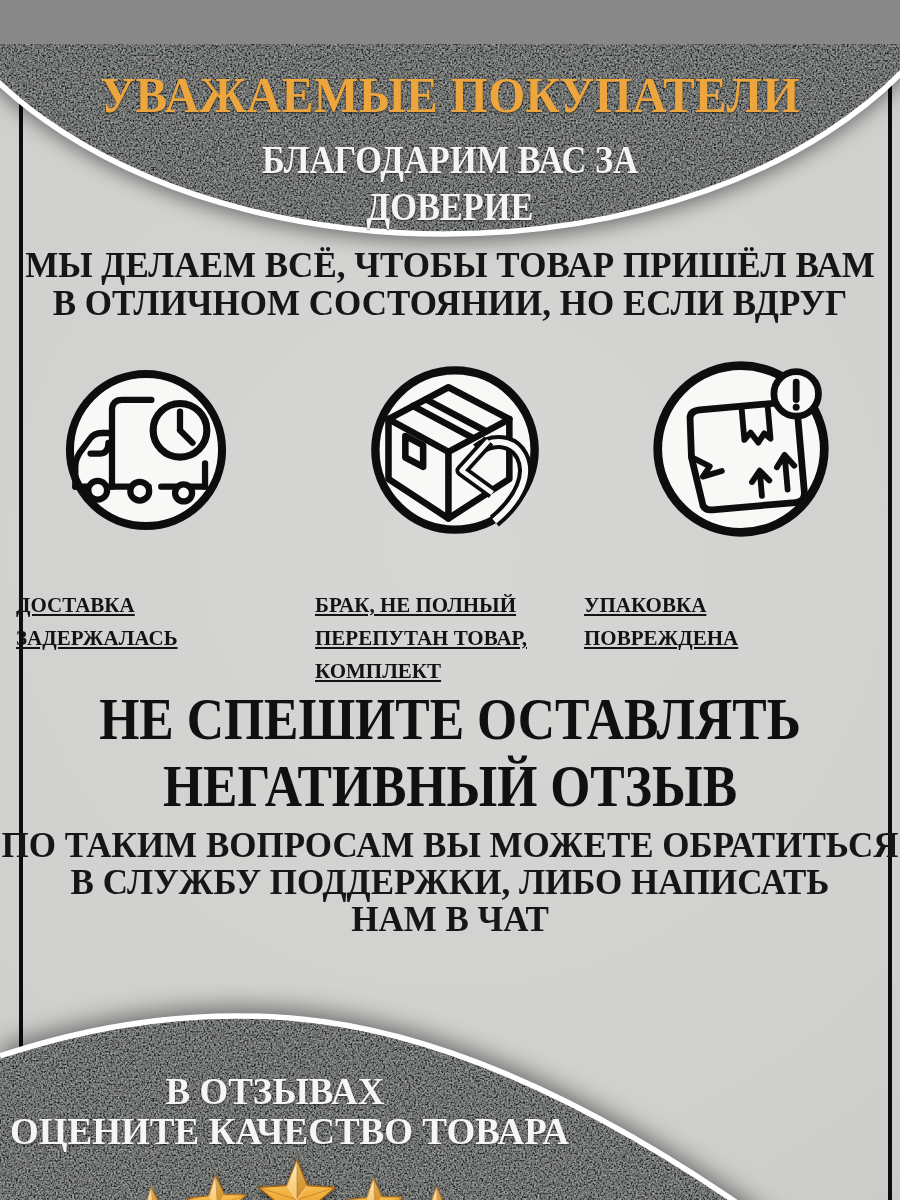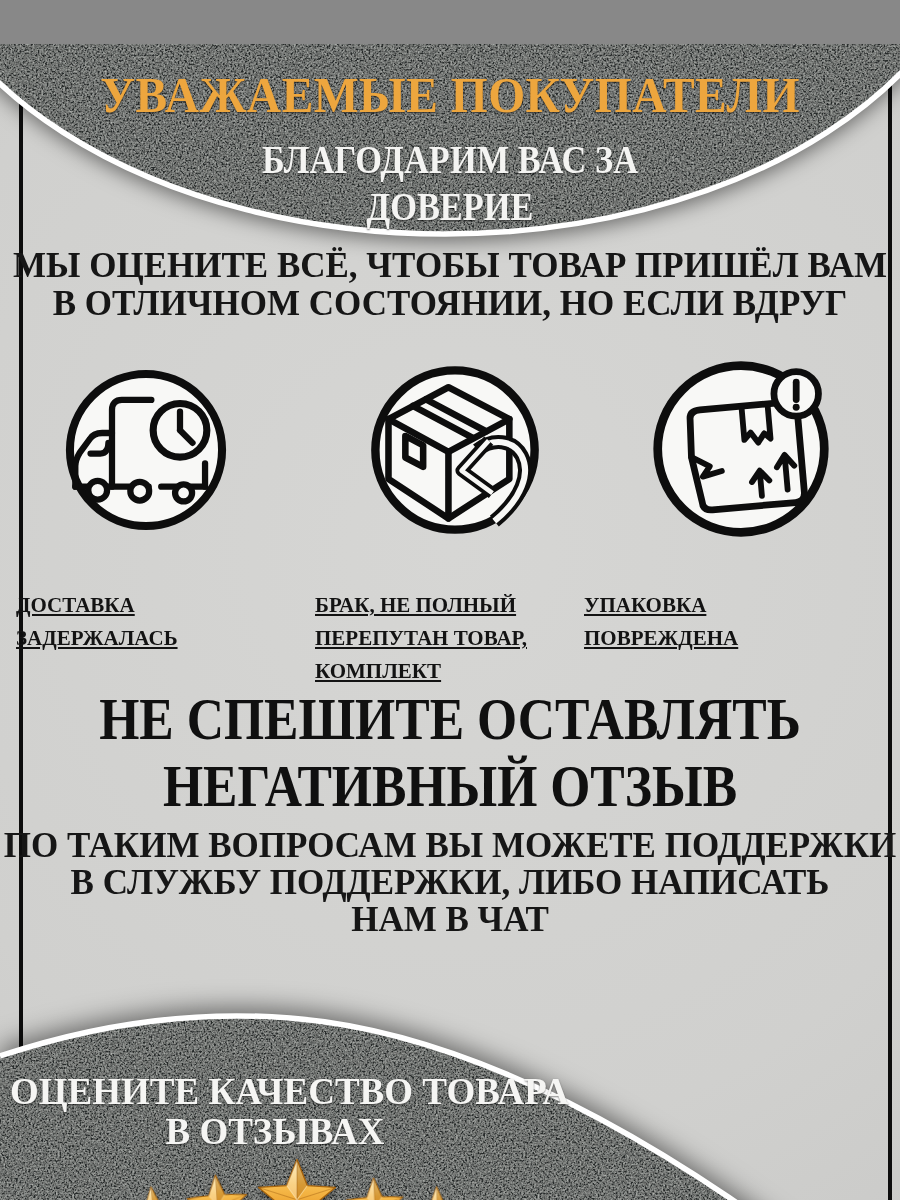--- a/index.html
+++ b/index.html
@@ -91,21 +91,21 @@
 
   <div class="txt title cond">
     <span class="line">УВАЖАЕМЫЕ ПОКУПАТЕЛИ</span>
   </div>
   <div class="txt subtitle cond88">
     <span class="line">БЛАГОДАРИМ ВАС ЗА</span>
     <span class="line">ДОВЕРИЕ</span>
   </div>
 
   <div class="txt intro">
-    <span class="line">МЫ ОЦЕНИТЕ ВСЁ, ЧТОБЫ ТОВАР ПРИШЁЛ ВАМ</span>
+    <span class="line">МЫ ДЕЛАЕМ ВСЁ, ЧТОБЫ ТОВАР ПРИШЁЛ ВАМ</span>
     <span class="line">В ОТЛИЧНОМ СОСТОЯНИИ, НО ЕСЛИ ВДРУГ</span>
   </div>
 
   <svg class="issue-icon" style="left:61px;top:321px;width:170px;height:170px" viewBox="0 0 190 190">
     <circle cx="95" cy="95" r="85" fill="#f8f8f6" stroke="#0d0d0d" stroke-width="9"></circle>
     <g stroke="#0d0d0d" stroke-width="7" fill="none" stroke-linecap="round" stroke-linejoin="round">
       <path d="M16,136 H98 M112,136 H161"></path>
       <path d="M16,136 V113 C16,107 18,103 21,98 L32,83 C35,78 40,76 46,76 H57 V136"></path>
       <path d="M33,99 H44 C51,99 53,93 53,87"></path>
       <path d="M57,76 V50 C57,43 61,39 68,39 H101"></path>
@@ -161,28 +161,28 @@
     <span class="line">УПАКОВКА</span>
     <span class="line">ПОВРЕЖДЕНА</span>
   </div>
 
   <div class="txt warning cond88">
     <span class="line">НЕ СПЕШИТЕ ОСТАВЛЯТЬ</span>
     <span class="line">НЕГАТИВНЫЙ ОТЗЫВ</span>
   </div>
 
   <div class="txt support">
-    <span class="line">ПО ТАКИМ ВОПРОСАМ ВЫ МОЖЕТЕ ПОДДЕРЖКИ</span>
+    <span class="line">ПО ТАКИМ ВОПРОСАМ ВЫ МОЖЕТЕ ОБРАТИТЬСЯ</span>
     <span class="line">В СЛУЖБУ ПОДДЕРЖКИ, ЛИБО НАПИСАТЬ</span>
     <span class="line">НАМ В ЧАТ</span>
   </div>
 
   <div class="txt footer-text">
+    <span class="line">В ОТЗЫВАХ</span>
     <span class="line">ОЦЕНИТЕ КАЧЕСТВО ТОВАРА</span>
-    <span class="line">В ОТЗЫВАХ</span>
   </div>
   <div class="stars">
     <svg class="star s1" viewBox="0 0 100 100">
         <use href="#starsym"></use>
       </svg>
     <svg class="star s2" viewBox="0 0 100 100">
         <use href="#starsym"></use>
       </svg>
     <svg class="star s3" viewBox="0 0 100 100">
         <use href="#starsym"></use>

